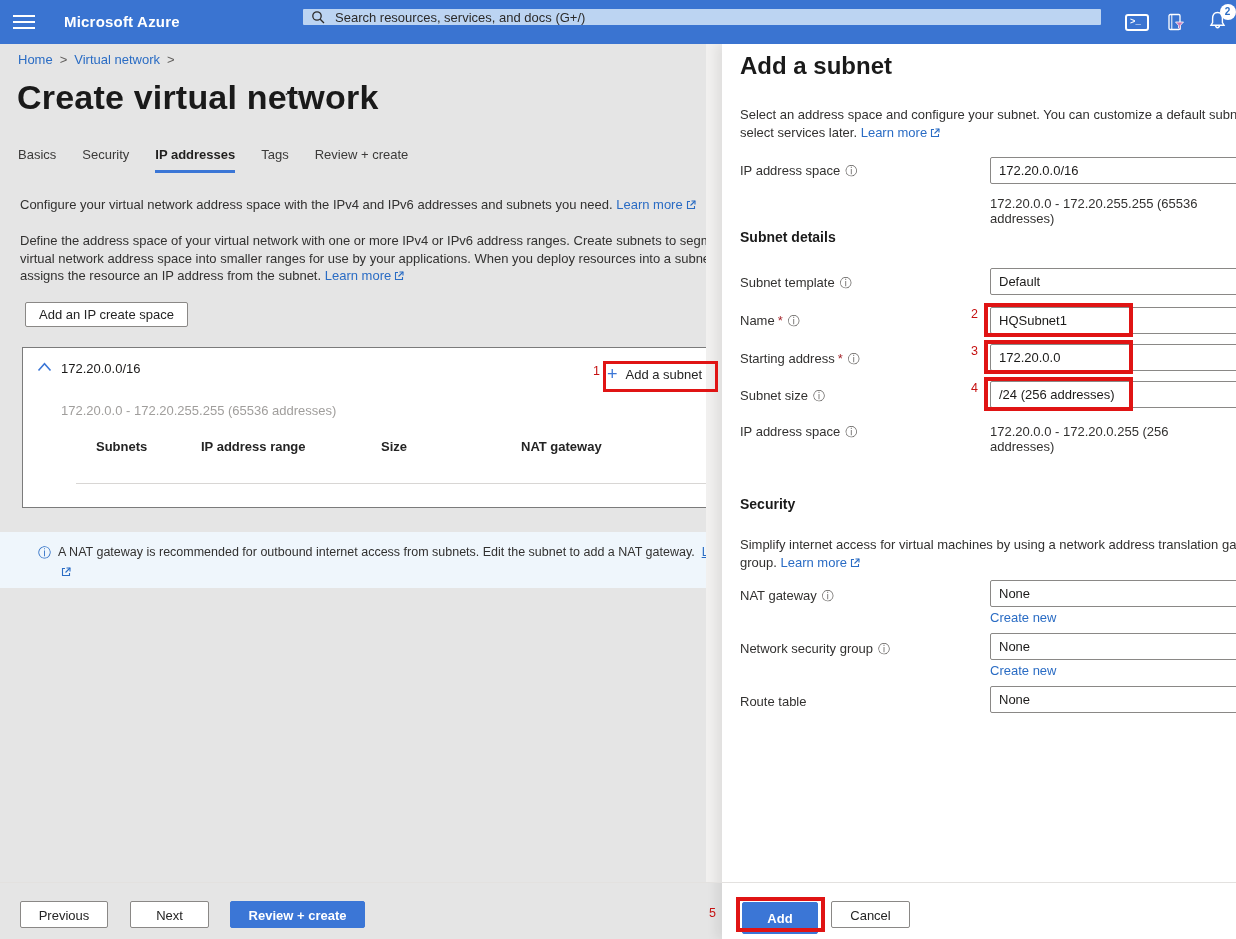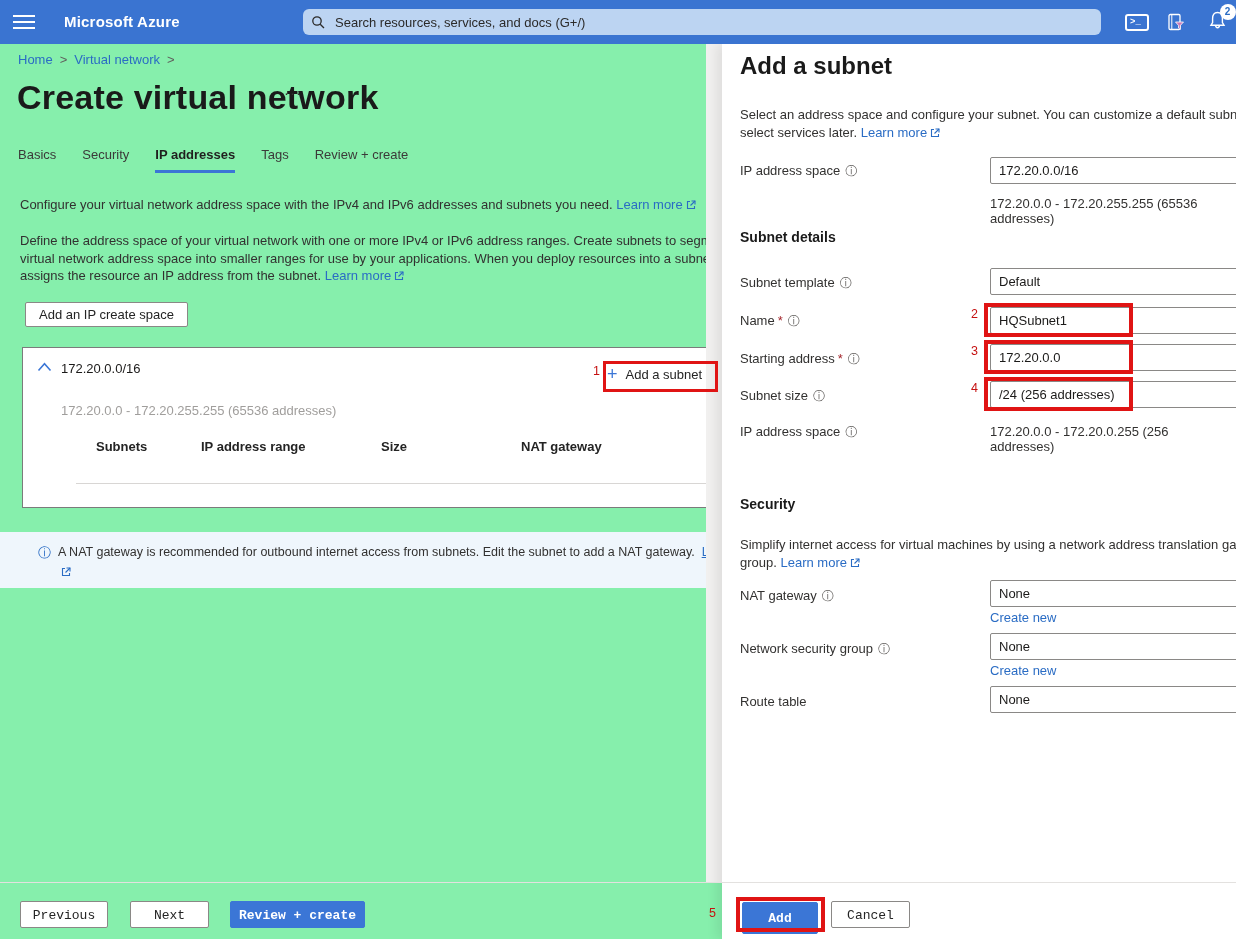--- a/index.html
+++ b/index.html
@@ -1,26 +1,26 @@
 <!DOCTYPE html>
 <html><head>
 <meta charset="utf-8">
 <style>
   html,body{margin:0;padding:0;}
   body{font-family:"Liberation Sans","DejaVu Sans",sans-serif;background:#fff;}
-  #app{position:relative;width:1236px;height:939px;overflow:hidden;background:#86efac;color:#323130;font-size:13px;}
+  #app{position:relative;width:1236px;height:939px;overflow:hidden;background:#e5e5e5;color:#323130;font-size:13px;}
   .abs{position:absolute;}
   .nowrap{white-space:nowrap;}
 
   
   .topbar{position:absolute;left:0;top:0;width:1236px;height:44px;background:#3a74d1;z-index:50;}
   .hamburger{position:absolute;left:13px;top:15px;width:22px;height:14px;cursor:pointer;}
   .hamburger span{display:block;width:22px;height:2px;background:#fff;margin-bottom:4px;}
   .brand{position:absolute;left:64px;top:13px;color:#fff;font-size:15px;font-weight:bold;letter-spacing:.2px;}
-  .searchbox{position:absolute;left:303px;top:9px;width:798px;height:26px;background:#bcd4f2;border-radius:6px;display:flex;align-items:center;padding:0 8px;box-sizing:border-box;}
+  .searchbox{position:absolute;left:303px;top:9px;width:798px;height:16px;background:#bcd4f2;border-radius:1px;display:flex;align-items:center;padding:0 8px;box-sizing:border-box;}
   .searchbox svg{flex:0 0 auto;margin-right:8px;}
   .searchbox input{flex:1;border:none;outline:none;background:transparent;font:13px "Liberation Sans",sans-serif;color:#21201f;}
   .searchbox input::placeholder{color:#2b2a29;opacity:1;}
   .topicon{position:absolute;top:0;height:44px;display:flex;align-items:center;justify-content:center;cursor:pointer;}
   .shellglyph{width:24px;height:17px;border:2px solid #fff;border-radius:3px;color:#fff;font-family:"Liberation Mono",monospace;font-size:9px;font-weight:bold;line-height:13px;padding-left:3px;box-sizing:border-box;}
   .bellwrap{position:relative;}
   .badge{position:absolute;top:-6px;right:-9px;width:16px;height:16px;border-radius:50%;background:#fff;color:#2a6cc4;font-size:10px;font-weight:bold;line-height:16px;text-align:center;}
 
   
   .link{color:#2a6cc4;cursor:pointer;text-decoration:none;}
@@ -55,21 +55,21 @@
   .addsubnet-label{margin-left:8px;color:#242424;}
 
   
   .banner{position:absolute;left:0;top:532px;width:718px;height:56px;background:#eff6fc;overflow:hidden;}
   .banner-icon{position:absolute;left:38px;top:12px;color:#2a6cc4;font-family:"DejaVu Sans",sans-serif;font-size:13px;}
   .banner-line1{position:absolute;left:58px;top:13px;font-size:12.5px;color:#323130;white-space:nowrap;}
   .banner-line2{position:absolute;left:58px;top:32px;}
 
   
   .footer-divider{position:absolute;left:0;top:882px;width:1236px;height:1px;background:#e3e1df;z-index:30;}
-  .pgbtn{position:absolute;height:27px;line-height:25px;border:1px solid #8a8886;border-radius:2px;background:#fff;color:#242424;font-size:13px;text-align:center;box-sizing:border-box;cursor:pointer;z-index:25;font-family:Liberation Mono, monospace;}
+  .pgbtn{position:absolute;height:27px;line-height:25px;border:1px solid #8a8886;border-radius:2px;background:#fff;color:#242424;font-size:13px;text-align:center;box-sizing:border-box;cursor:pointer;z-index:25;}
   .pgbtn.primary{background:#3b76d6;border-color:#3b76d6;color:#fff;font-weight:600;}
 
   
   .scrollstrip{position:absolute;left:706px;top:44px;width:16px;height:838px;background:#f1f0ef;z-index:10;}
   .panel{position:absolute;left:722px;top:44px;width:514px;height:895px;background:#fff;z-index:20;overflow:hidden;box-shadow:-6px 0 10px rgba(0,0,0,.07);}
   .panel-title{position:absolute;left:18px;top:8px;font-size:24px;font-weight:600;color:#1a1a1a;}
   .ptext{position:absolute;left:18px;white-space:nowrap;}
   .plabel{position:absolute;left:18px;color:#323130;}
   .pinput{position:absolute;left:268px;width:432px;height:27px;border:1px solid #8a8886;border-radius:2px;background:#fff;line-height:25px;padding:0 8px;box-sizing:border-box;color:#1b1a19;cursor:pointer;}
   .phelper{position:absolute;left:268px;color:#323130;}

